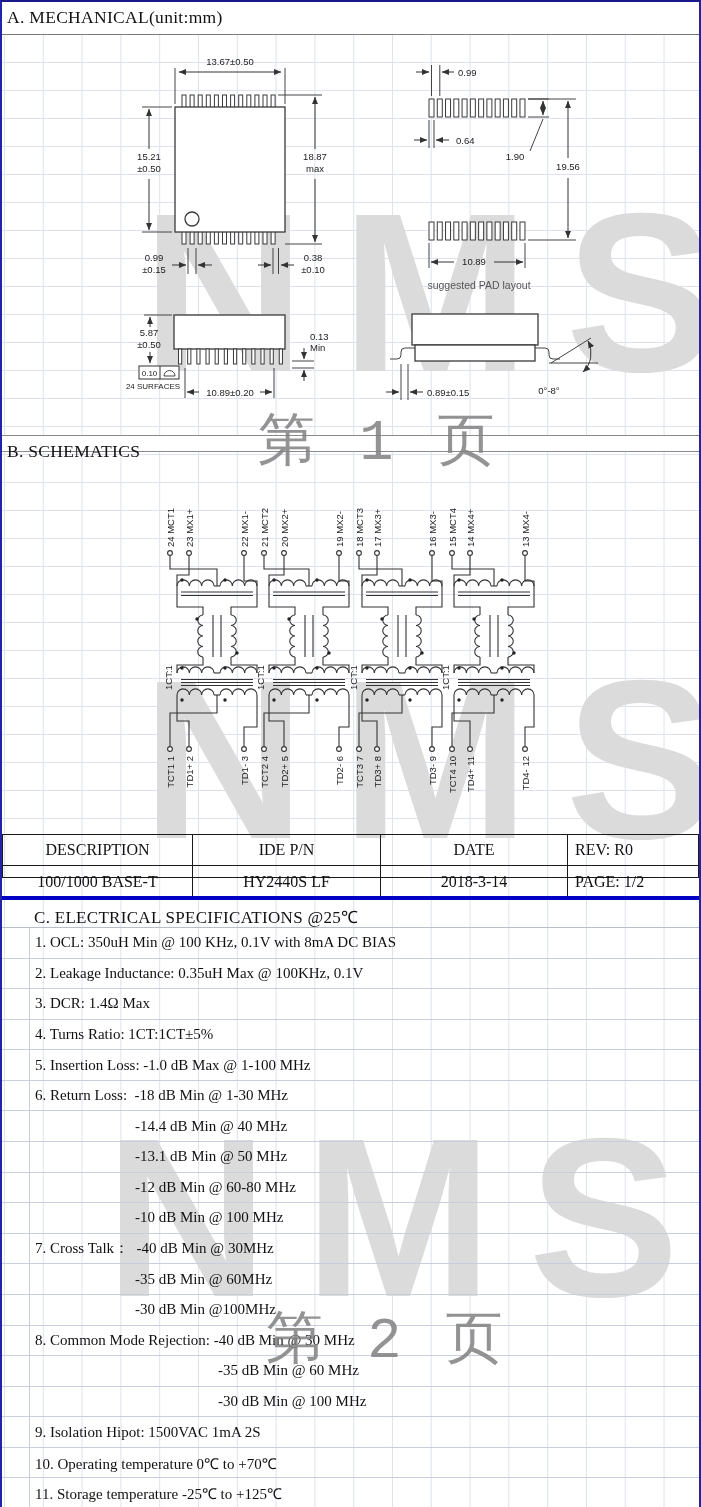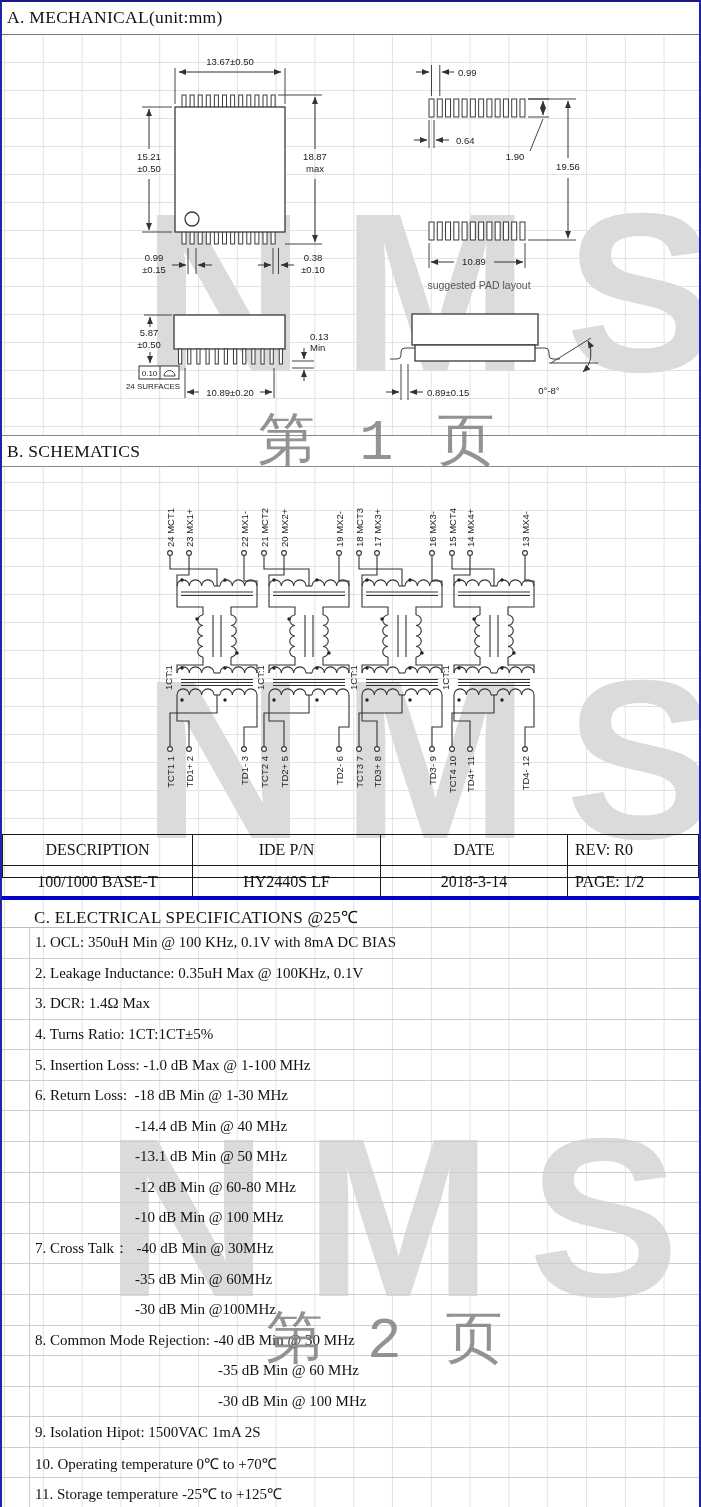--- a/index.html
+++ b/index.html
@@ -17,21 +17,21 @@
   #nms1{top:178px;left:140px}
   #nms2{top:645px;left:140px}
   #nms3{top:1103px;left:103px}
   .wm-page{position:absolute;z-index:3;font-family:Liberation Mono, monospace;font-size:57px;
     color:rgba(128,128,128,.85);letter-spacing:5px;white-space:nowrap;pointer-events:none;}
   #pg1{top:400px;left:256px}
   #pg2{top:1298px;left:264px}
   .hdr{position:absolute;left:0;right:0;z-index:2;background:#fff;font-size:17.5px;
     padding:5px 0 0 5px;box-sizing:border-box;letter-spacing:.3px;}
   #hdrA{top:0;height:33px;border-bottom:1.4px solid #7a7a7a;}
-  #hdrB{top:433px;height:32px;border-top:1px solid #8a8a8a;border-bottom:1px solid #8a8a8a;}
+  #hdrB{top:433px;height:17px;border-top:1px solid #8a8a8a;border-bottom:1px solid #8a8a8a;}
   #hdrC{top:898px;height:28px;background:transparent;border-bottom:1px solid #b9becb;font-size:17px;padding-left:32px;}
   .mech{position:absolute;left:0;top:33px;z-index:2;}
   .schem{position:absolute;left:0;top:467px;z-index:2;}
   .mech text{font-family:"Liberation Sans",sans-serif;font-size:9.5px;fill:#222;}
   .mech .sm{font-size:8px;}
   .mech .cap{font-size:10.5px;fill:#555;}
   .mech .body{fill:#fff;stroke:#3a3a3a;stroke-width:1.3;}
   .mech .thin{stroke:#444;stroke-width:1;fill:none;}
   .mech .dim{stroke:#333;stroke-width:1;fill:none;}
   .blue-rule{position:absolute;top:894px;left:0;right:0;height:4px;background:#0202c4;z-index:4;}

